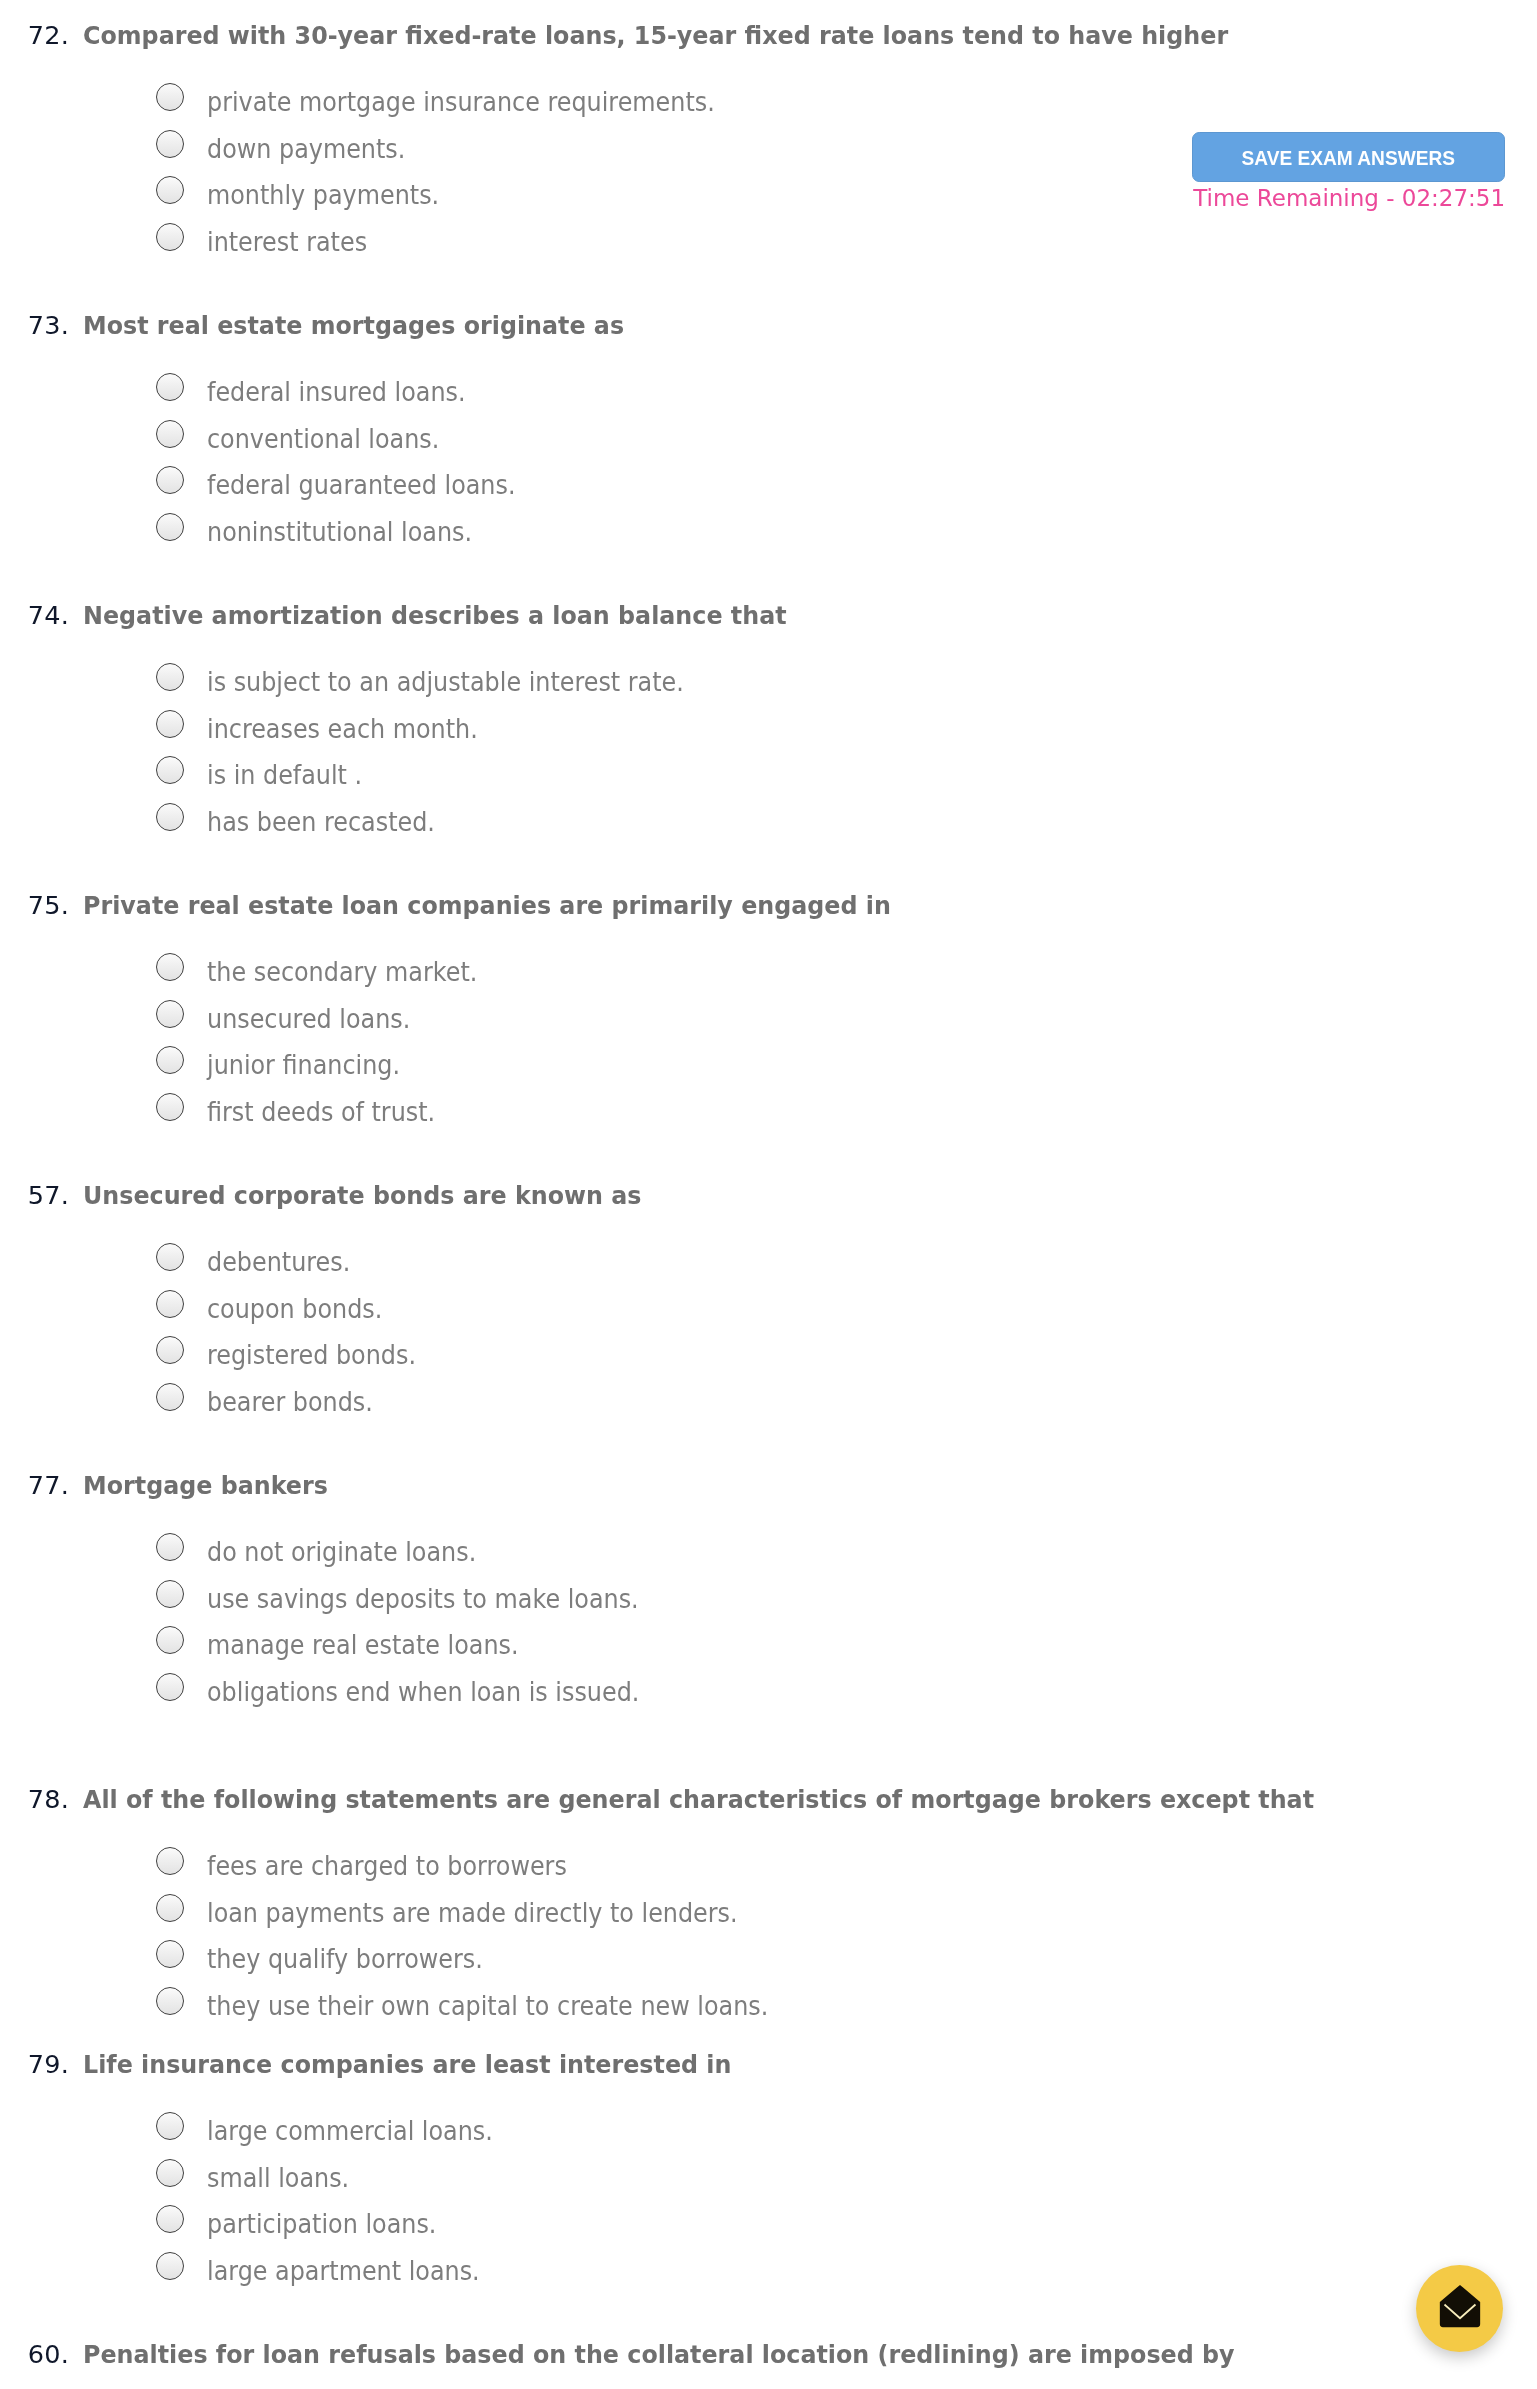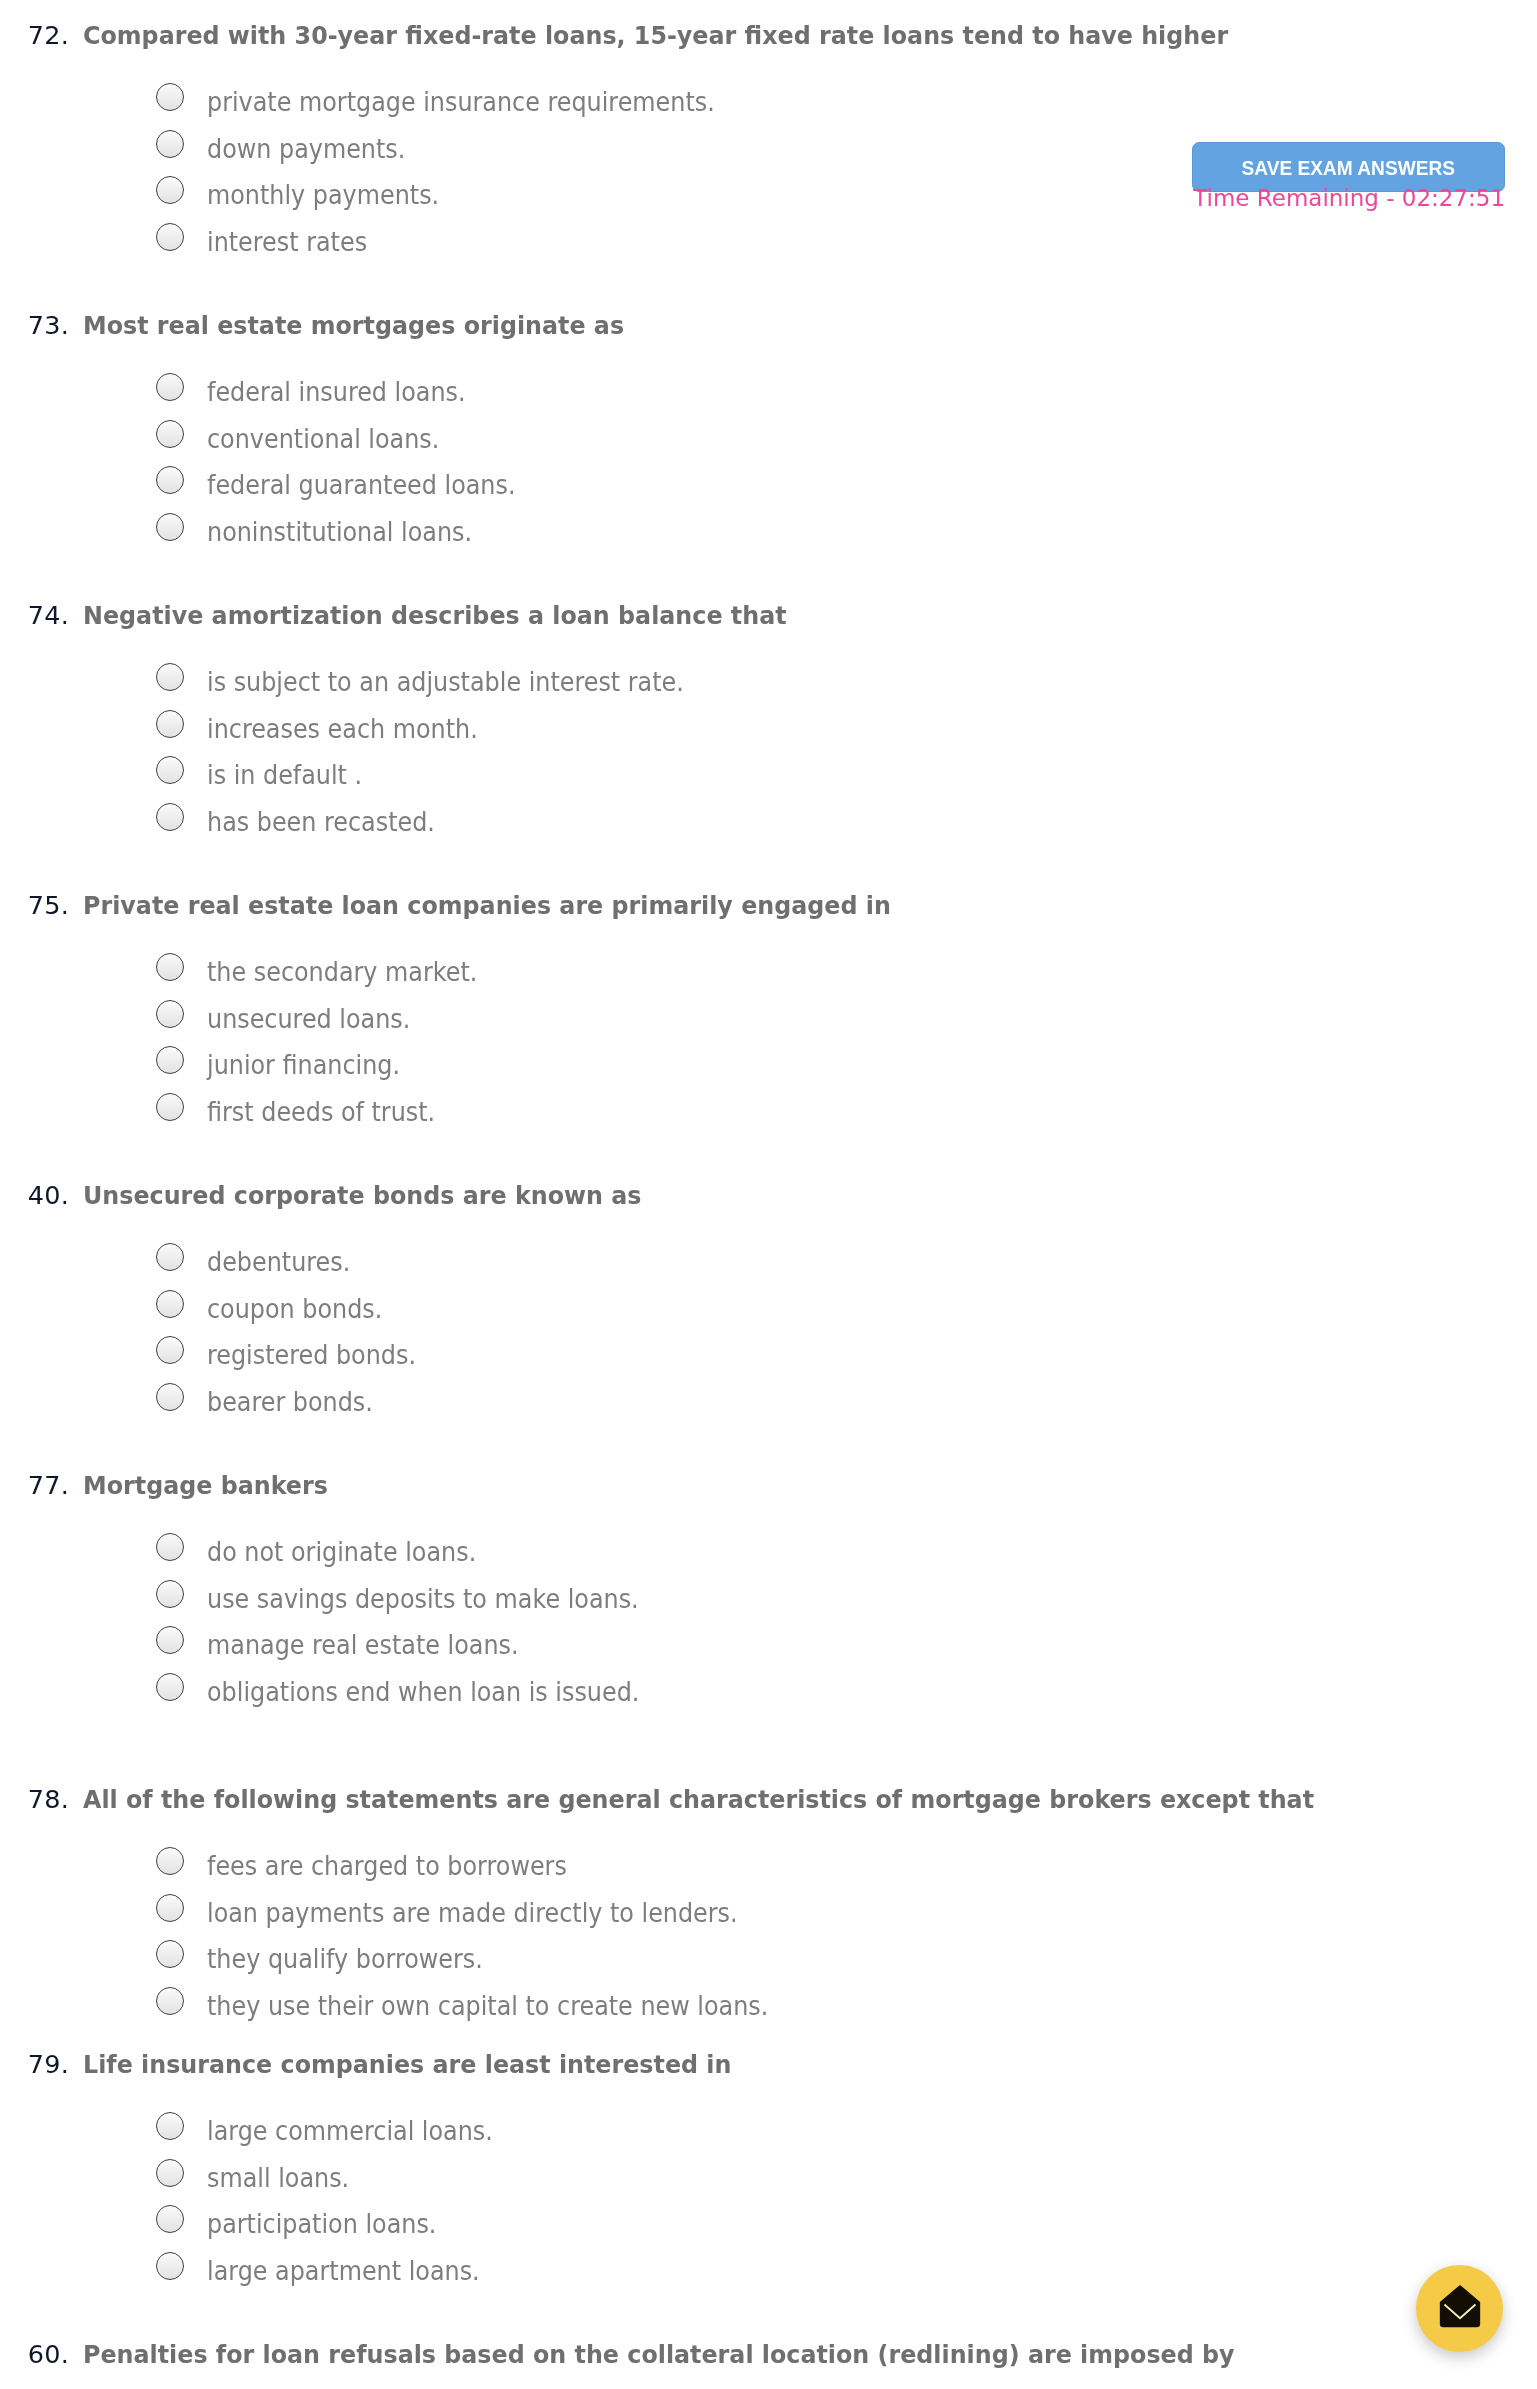--- a/index.html
+++ b/index.html
@@ -49,21 +49,21 @@
     transform: scaleX(0.9180); transform-origin: left center;
   }
 
   .save-box { position:absolute; left: 1192px; top: 132px; }
   .save-btn {
     background:#63a3e2; color:#fff; font-weight:700; font-size:21px;
     letter-spacing: 0px;
     border-radius:7.2px; border:0.9px solid #5c97d1; width: 313px; height: 50px;
     box-sizing: border-box;
     display:block; font-family:"Liberation Sans", sans-serif; cursor:pointer;
-    padding:0; line-height:50px; text-align:center;margin-top:10px;
+    padding:0; line-height:50px; text-align:center;
   }
   .save-btn > span { display:inline-block; transform: scaleX(0.91); }
   .timer {
     color:#ec4899; font-size:23px; text-align:left; white-space:nowrap;
     position:absolute; left: 1.2px; top: 52px; line-height:29px;
   }
 
   .chat-bubble {
     position:absolute; left: 1416px; top: 2265px;
     width: 87px; height: 87px; border-radius:50%;
@@ -168,21 +168,21 @@
             <span class="opt-label">junior financing.</span>
           </div>
           <div class="opt-row" style="top: 140px; position: absolute;">
             <span class="radio"></span>
             <span class="opt-label">first deeds of trust.</span>
           </div>
         </div>
       </div>
       <div class="q-block" style="top: 1178px;">
         <div class="q-head">
-          <div class="q-num">40.</div>
+          <div class="q-num">57.</div>
           <div class="q-text">Unsecured corporate bonds are known as</div>
         </div>
         <div class="options">
           <div class="opt-row" style="top: 0px; position: absolute;">
             <span class="radio"></span>
             <span class="opt-label">debentures.</span>
           </div>
           <div class="opt-row" style="top: 47px; position: absolute;">
             <span class="radio"></span>
             <span class="opt-label">coupon bonds.</span>

